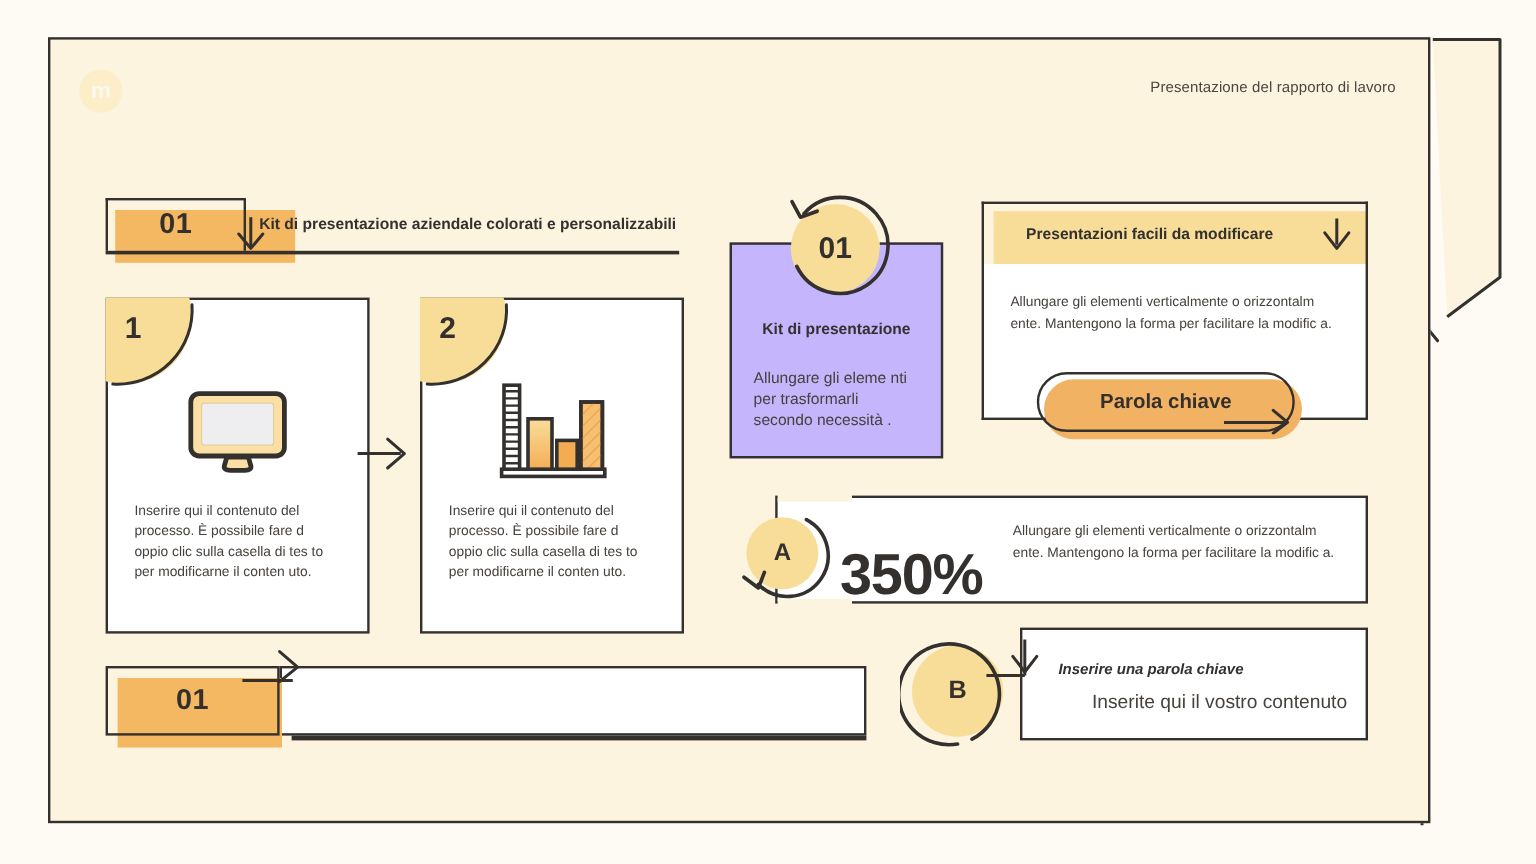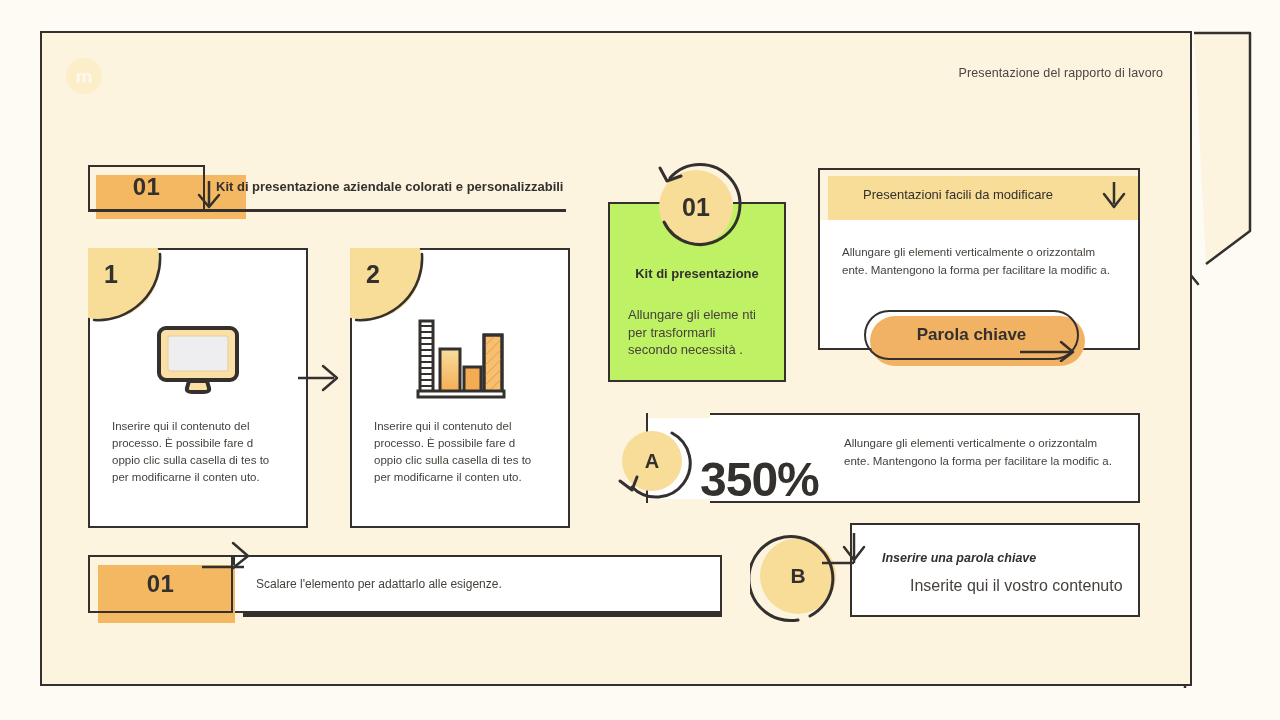--- a/index.html
+++ b/index.html
@@ -91,21 +91,21 @@
   }
   .pcard-body{
     position:absolute;left:22px;top:168px;width:170px;
     font-size:11.5px;line-height:17px;color:#46413c;
   }
   .flow-arrow{position:absolute;left:296px;top:356px;width:46px;height:44px;}
 
   
   .midcard{
     position:absolute;left:608px;top:202px;width:178px;height:180px;
-    background:#bef264;border:2.5px solid #33302e;box-sizing:border-box;
+    background:#c4b5fd;border:2.5px solid #33302e;box-sizing:border-box;
   }
   .midcard-notch{
     position:absolute;left:55px;top:-3px;width:68px;height:6px;background:#fdf4e0;
   }
   .mid-badge{
     position:absolute;left:659px;top:170px;width:74px;height:74px;
     border-radius:50%;background:#f7dd98;
     display:flex;align-items:center;justify-content:center;
     font-size:25px;font-weight:700;color:#33302e;
   }
@@ -124,21 +124,21 @@
   .trp-head-fill{
     position:absolute;left:10px;top:8px;width:312px;height:52px;background:#f7dd98;
   }
   .trp-head-outline{
     position:absolute;left:0;top:0;width:322px;height:52px;
     border:2.5px solid #33302e;box-sizing:border-box;border-bottom:none;
   }
   .trp-head-text{
     position:absolute;left:0;top:0;width:280px;height:52px;
     display:flex;align-items:center;justify-content:center;
-    font-size:13px;font-weight:400;color:#33302e;
+    font-size:13px;font-weight:700;color:#33302e;
   }
   .trp-head-arrow{position:absolute;left:283px;top:12px;width:26px;height:32px;}
   .trp-box{
     position:absolute;left:0;top:52px;width:322px;height:130px;
     background:#ffffff;border:2.5px solid #33302e;box-sizing:border-box;border-top:none;
   }
   .trp-body{
     position:absolute;left:24px;top:76px;width:270px;
     font-size:11.5px;line-height:17.5px;color:#46413c;
   }
@@ -395,16 +395,15 @@
   <div class="botbar">
     <div class="bb-box"></div>
     <div class="bb-box-shadow"></div>
     <div class="bb-fill"></div>
     <div class="bb-outline"></div>
     <div class="bb-num">01</div>
     <svg class="bb-arrow" viewBox="0 0 60 34">
       <path d="M2 30 H44" stroke="#33302e" stroke-width="2.5" fill="none"></path>
       <path d="M33 6 L48 19 L33 31" stroke="#33302e" stroke-width="2.5" fill="none" stroke-linecap="round" stroke-linejoin="round"></path>
     </svg>
-    <div class="bb-text">Scalare l'elemento per adattarlo alle esigenze.</div>
   </div>
 
 </div>
 
 </body></html>

